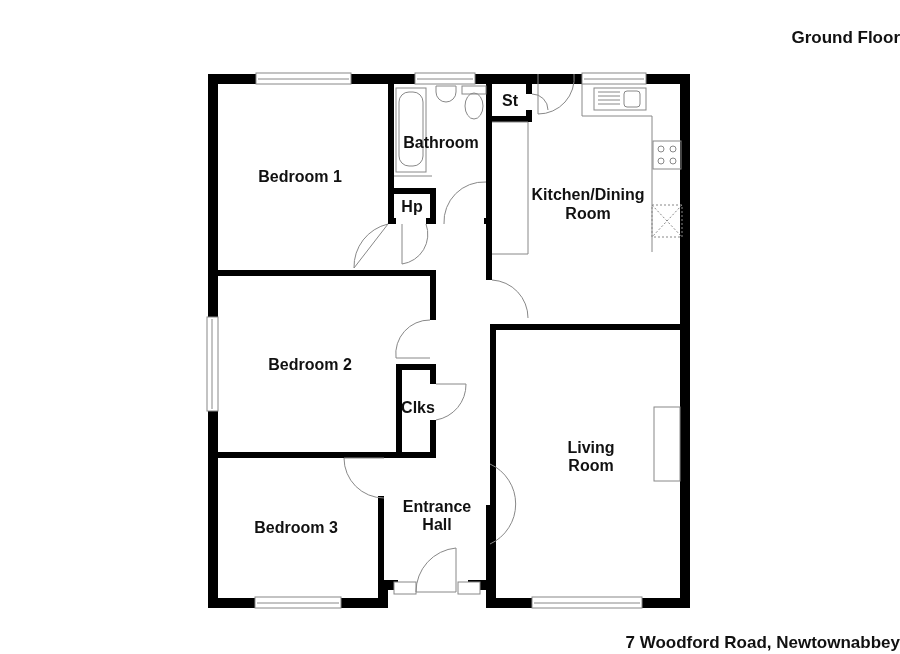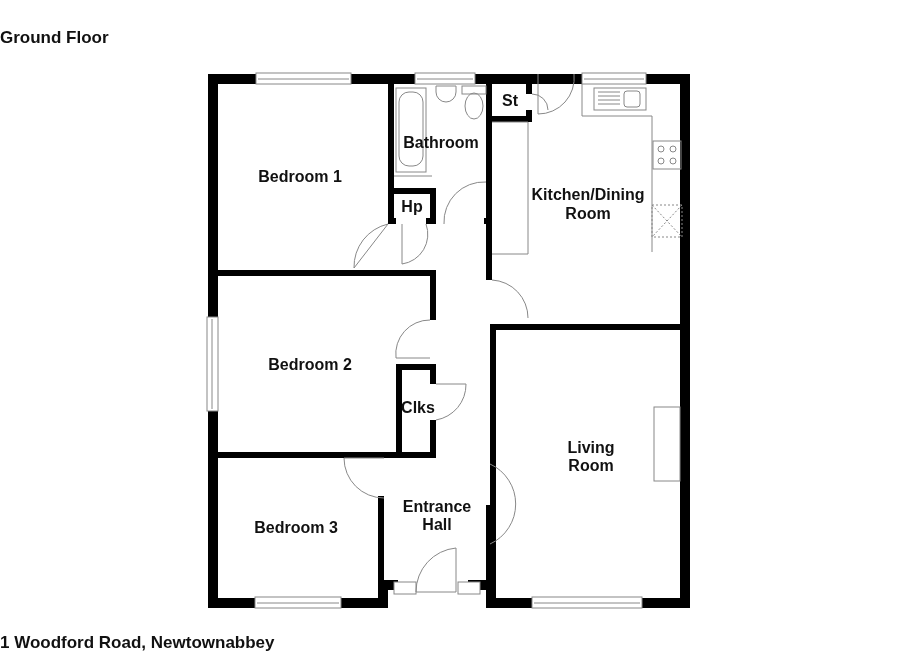--- a/index.html
+++ b/index.html
@@ -1,18 +1,18 @@
 <!DOCTYPE html>
 <html><head>
   <meta charset="utf-8">
   <style>
     html, body { margin: 0; padding: 0; background: #ffffff; }
     body { width: 900px; height: 654px; position: relative; overflow: hidden;
            font-family: "Liberation Sans", sans-serif; }
-    .title { position: absolute; left: 0; width: 900px; text-align: left;
+    .title { position: absolute; left: 0; width: 900px; text-align: right;
              font-weight: bold; color: #111; }
     #floor-title { top: 28px; font-size: 17px; }
     #address { top: 633px; font-size: 17px; }
     svg { position: absolute; left: 0; top: 0; }
     .label { font-family: "Liberation Sans", sans-serif; font-weight: bold;
              font-size: 16px; fill: #111; text-anchor: middle; }
   </style>
 </head>
 <body>
 
@@ -141,13 +141,13 @@
     <text class="label" x="310" y="370">Bedroom 2</text>
     <text class="label" x="418" y="413">Clks</text>
     <text class="label" x="591" y="453">Living</text>
     <text class="label" x="591" y="471">Room</text>
     <text class="label" x="296" y="533">Bedroom 3</text>
     <text class="label" x="437" y="512">Entrance</text>
     <text class="label" x="437" y="530">Hall</text>
   </g>
 </svg>
 
-<div id="address" class="title">1 Woodford Road, Newtownabbey</div>
+<div id="address" class="title">7 Woodford Road, Newtownabbey</div>
 
 </body></html>

